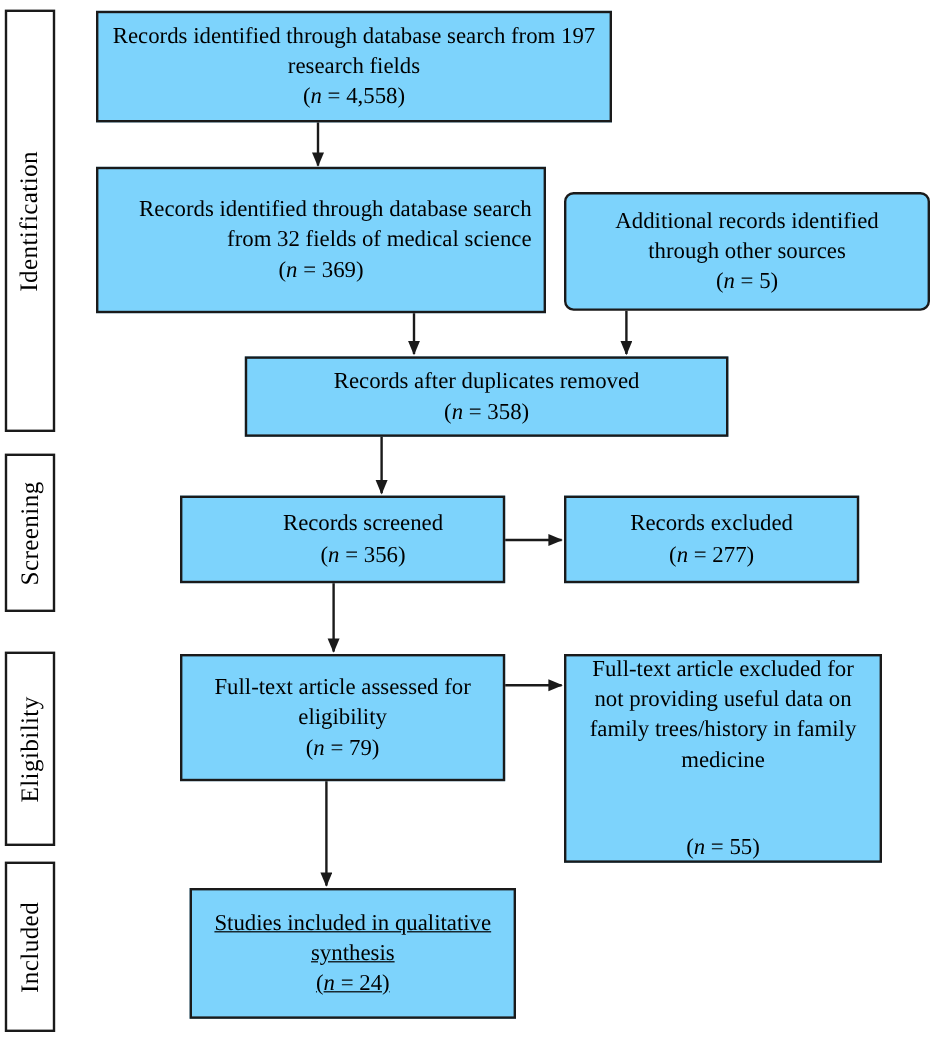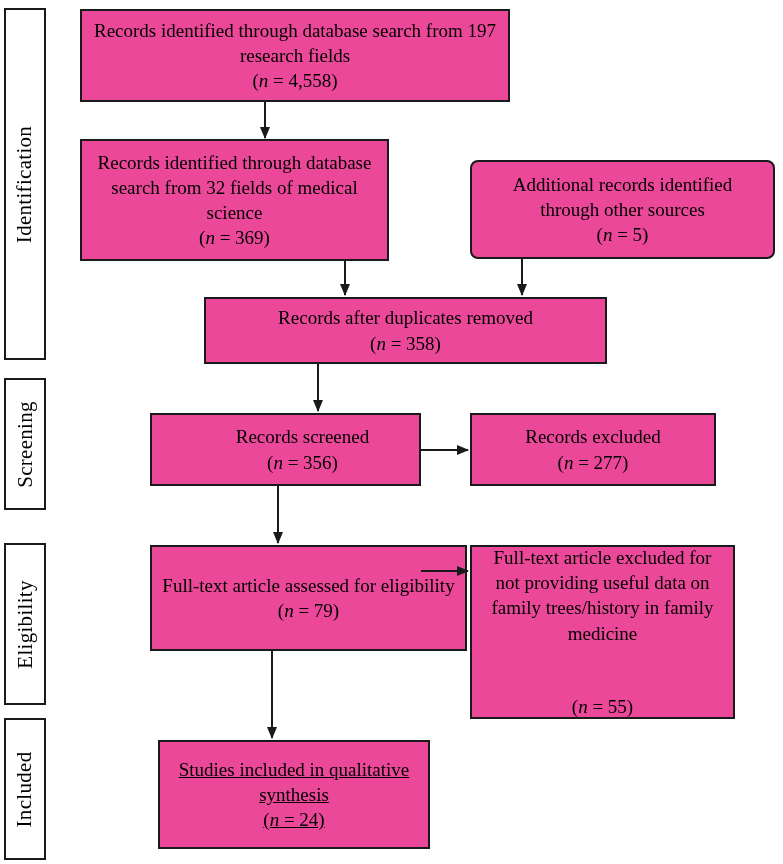--- a/index.html
+++ b/index.html
@@ -8,21 +8,21 @@
   .canvas {
     position: relative;
     width: 783px;
     height: 864px;
     background: #fff;
     overflow: hidden;
   }
   .box {
     position: absolute;
     border: 2px solid #1a1a1a;
-    background: #ec4899;
+    background: #7dd3fc;
     display: flex;
     flex-direction: column;
     align-items: center;
     justify-content: center;
     text-align: center;
     font-size: 19px;
     line-height: 1.32;
     padding: 6px 10px;
   }
   .stage {
@@ -63,21 +63,21 @@
   </div>
   <div class="stage" style="left:4px; top:718px; width:42px; height:142px;">
     <span class="stage-label">Included</span>
   </div>
 
   <div class="box" style="left:80px; top:9px; width:430px; height:93px;">
     <div>Records identified through database search from 197 research fields</div>
     <div class="n-line">(<i>n</i>&nbsp;= 4,558)</div>
   </div>
 
-  <div class="box" style="left:80px; top:139px; width:309px; height:122px;">
+  <div class="box" style="left:80px; top:139px; width:375px; height:122px;text-align:right;">
     <div>Records identified through database search from 32 fields of medical science</div>
     <div class="n-line">(<i>n</i>&nbsp;= 369)</div>
   </div>
 
   <div class="box" style="left:470px; top:160px; width:305px; height:99px;border-radius:8px;">
     <div>Additional records identified through other sources</div>
     <div class="n-line">(<i>n</i>&nbsp;= 5)</div>
   </div>
 
   <div class="box" style="left:176px; top:297px; width:403px; height:67px;margin-left:28px;">
@@ -88,21 +88,21 @@
   <div class="box" style="left:150px; top:413px; width:271px; height:73px;padding-left:44px;">
     <div>Records screened</div>
     <div class="n-line">(<i>n</i>&nbsp;= 356)</div>
   </div>
 
   <div class="box" style="left:470px; top:413px; width:246px; height:73px;">
     <div>Records excluded</div>
     <div class="n-line">(<i>n</i>&nbsp;= 277)</div>
   </div>
 
-  <div class="box" style="left:150px; top:545px; width:317px; height:106px;">
+  <div class="box" style="left:150px; top:545px; width:271px; height:106px;">
     <div>Full-text article assessed for eligibility</div>
     <div class="n-line">(<i>n</i>&nbsp;= 79)</div>
   </div>
 
   <div class="box" style="left:470px; top:545px; width:265px; height:174px;gap:48px;">
     <div>Full-text article excluded for not providing useful data on family trees/history in family medicine</div>
     <div class="n-line">(<i>n</i>&nbsp;= 55)</div>
   </div>
 
   <div class="box" style="left:158px; top:740px; width:272px; height:109px;text-decoration:underline;">

